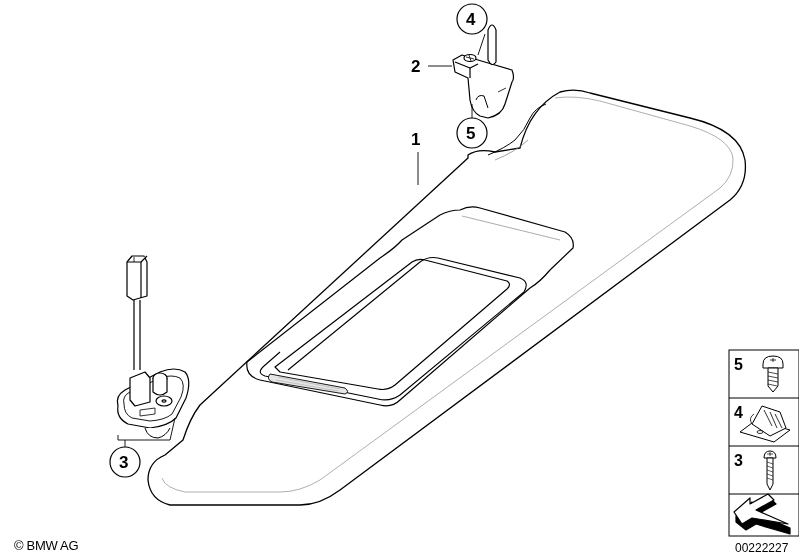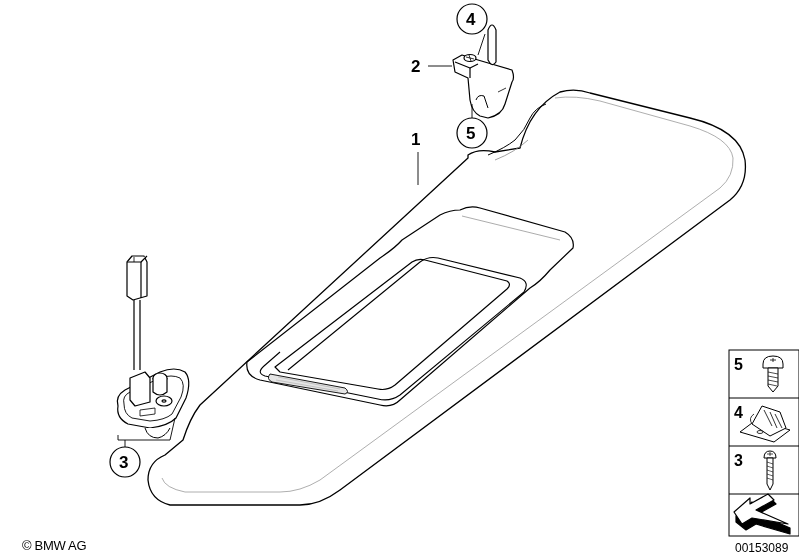--- a/index.html
+++ b/index.html
@@ -1,21 +1,21 @@
 <!DOCTYPE html>
 <html><head>
 <meta charset="utf-8">
 <style>
   html,body{margin:0;padding:0;background:#fff;}
   body{width:799px;height:559px;position:relative;overflow:hidden;font-family:"Liberation Sans",sans-serif;}
   #canvas{position:absolute;left:0;top:0;width:799px;height:559px;}
   .callout-num{font-family:"Liberation Sans",sans-serif;font-weight:bold;font-size:17px;fill:#000;}
   .plain-num{font-family:"Liberation Sans",sans-serif;font-weight:bold;font-size:17px;fill:#000;}
   .legend-num{font-family:"Liberation Sans",sans-serif;font-weight:bold;font-size:16px;fill:#000;}
-  .copyright{position:absolute;left:22px;top:538px;font-size:13px;color:#000;letter-spacing:-0.3px;}
+  .copyright{position:absolute;left:14px;top:538px;font-size:13px;color:#000;letter-spacing:-0.3px;}
   .diagram-id{position:absolute;left:735px;top:541px;font-size:12px;color:#000;}
 </style>
 </head>
 <body>
 
 <svg id="canvas" width="799" height="559" viewBox="0 0 799 559" xmlns="http://www.w3.org/2000/svg">
 
   <g fill="none" stroke="#000" stroke-width="1.3" stroke-linejoin="round">
 
     <path d="M468,155 Q478,148 495,152 L520,148 Q530,108 560,92 Q575,88 590,93 L690,118 Q740,130 745,160 Q748,185 730,200 L340,490 Q320,505 300,505 L170,505 Q150,500 148,480 Q148,462 165,455 L183,440 Q190,418 200,405 L468,158 Z" fill="#fff"></path>
@@ -142,13 +142,13 @@
     <g>
       <g stroke="#000" stroke-width="1.2" stroke-linejoin="round">
         <path d="M736,516 L752,502 L752,508 L770,498 L776,504 L758,514 L790,528 L790,534 L756,524 L746,530 L736,522 Z" fill="#000"></path>
         <path d="M734,512 L750,498 L750,504 L768,494 L774,500 L756,510 L788,524 L752,518 L742,524 Z" fill="#fff"></path>
       </g>
     </g>
   </g>
 </svg>
 
 <div class="copyright">© BMW AG</div>
-<div class="diagram-id">00153089</div>
+<div class="diagram-id">00222227</div>
 
 </body></html>

